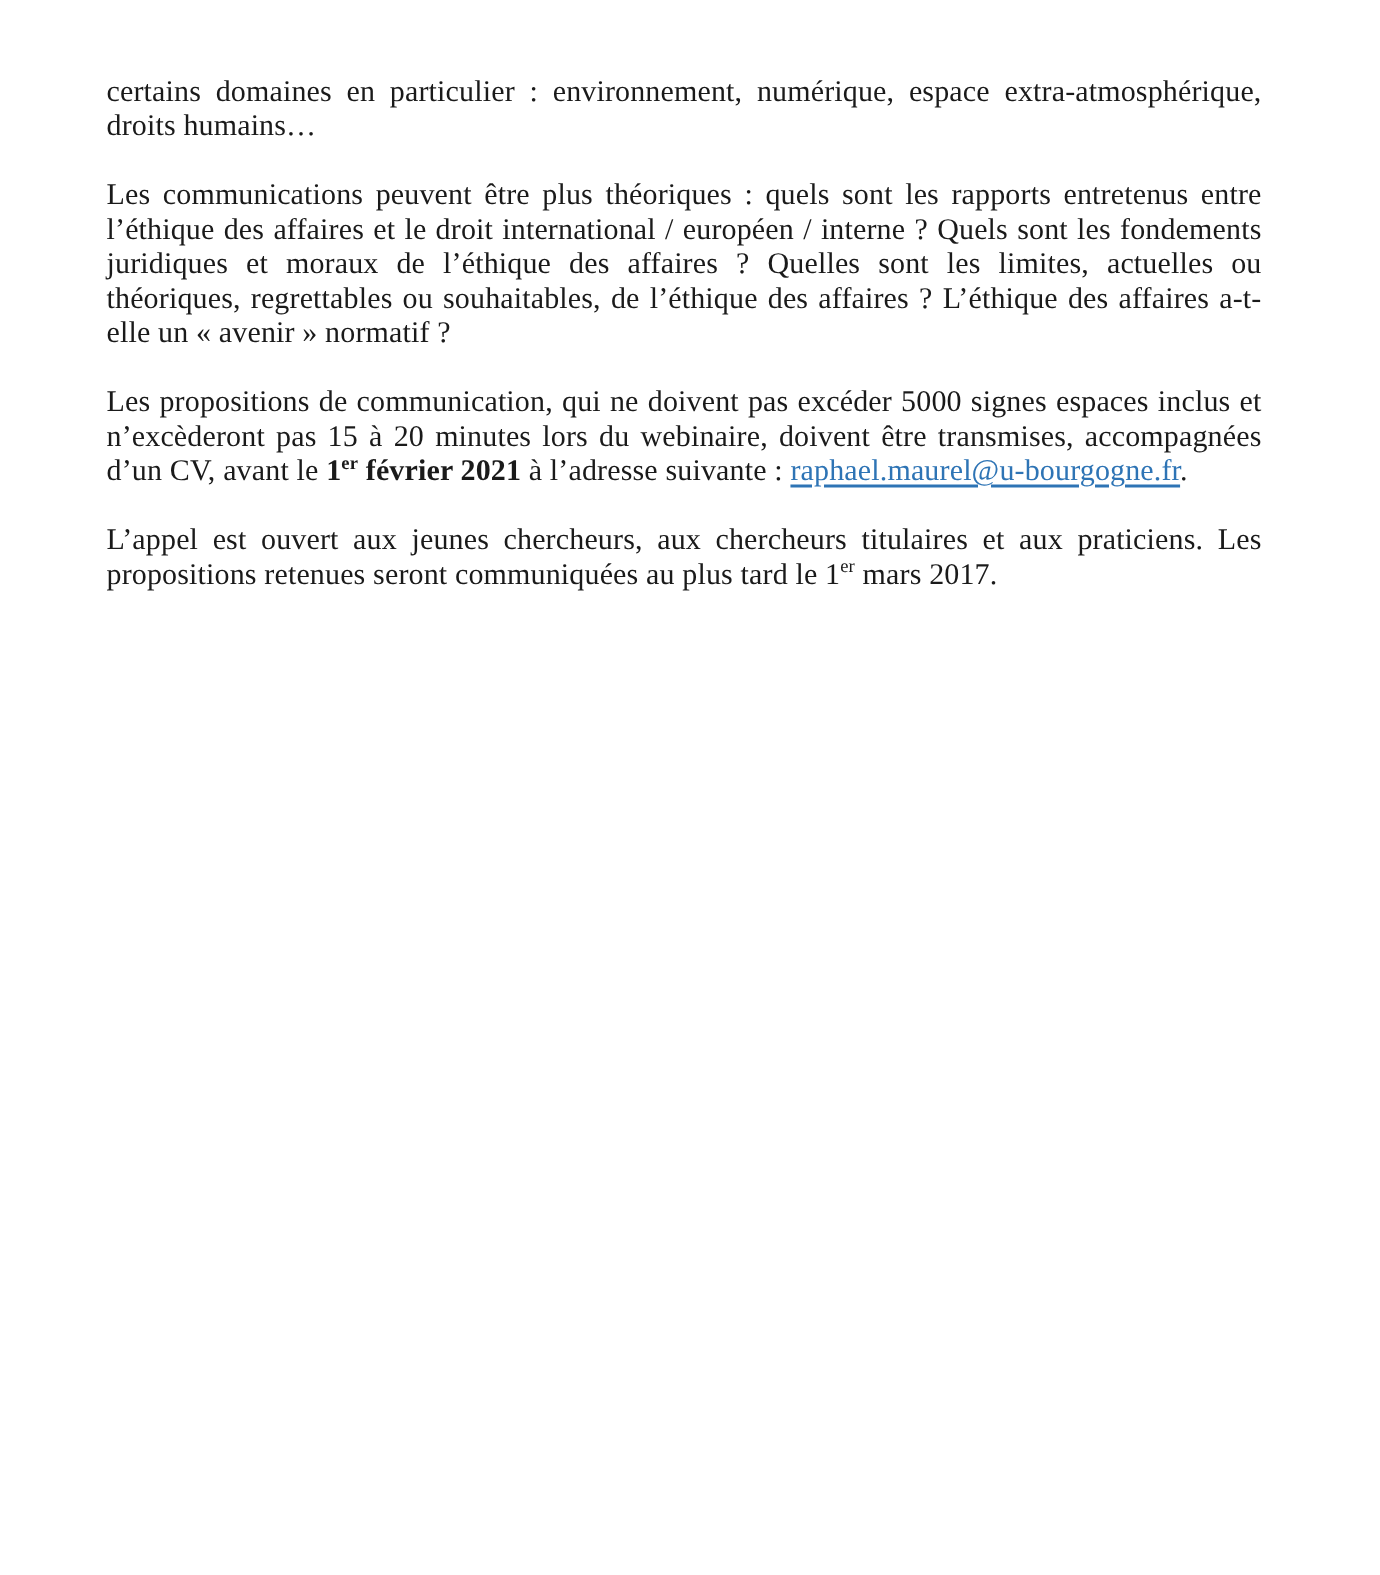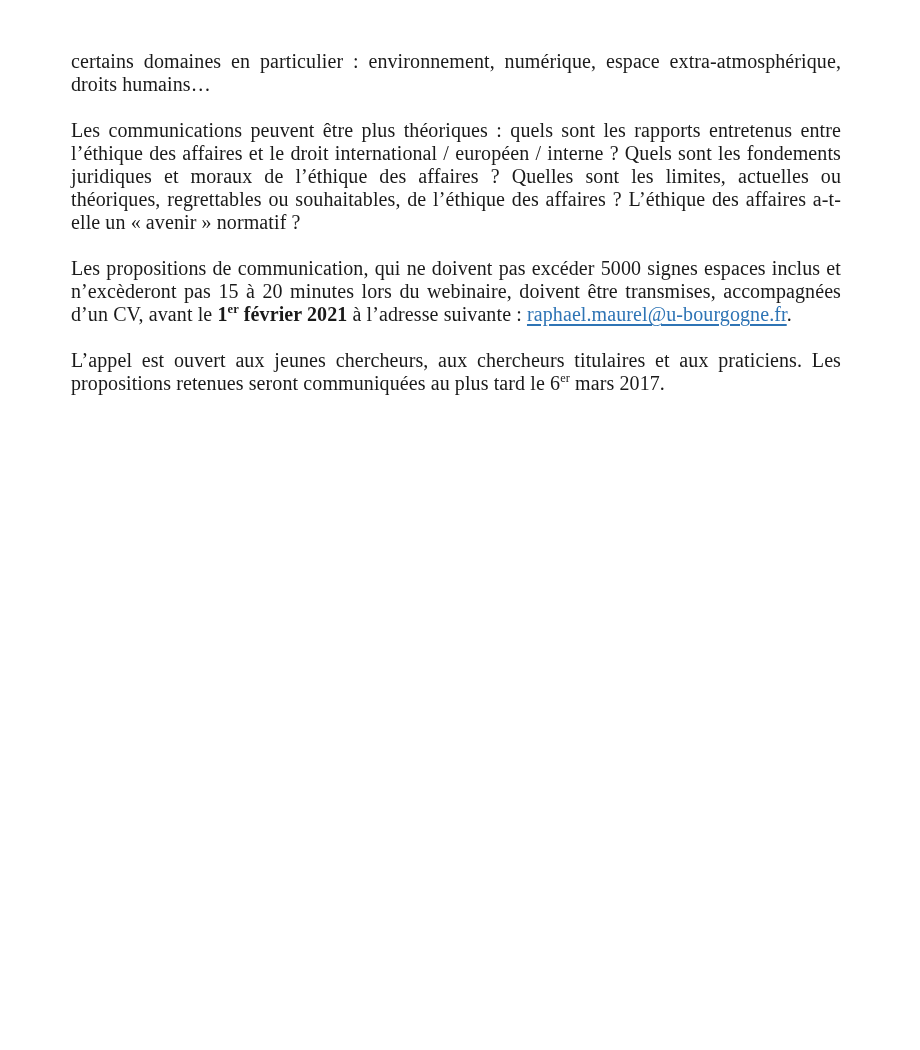--- a/index.html
+++ b/index.html
@@ -51,15 +51,15 @@
   }
 </style>
 </head>
 <body style="background: rgb(255, 255, 255);">
 
 <div class="page">
   <div class="doc-body">
       <p class="para" style="color: rgb(26, 26, 26);"><span class="seg-normal">certains domaines en particulier&nbsp;: environnement, numérique, espace extra-atmosphérique, droits humains…</span></p>
       <p class="para" style="color: rgb(26, 26, 26);"><span class="seg-normal">Les communications peuvent être plus théoriques&nbsp;: quels sont les rapports entretenus entre l’éthique des affaires et le droit international / européen / interne&nbsp;? Quels sont les fondements juridiques et moraux de l’éthique des affaires&nbsp;? Quelles sont les limites, actuelles ou théoriques, regrettables ou souhaitables, de l’éthique des affaires&nbsp;? L’éthique des affaires a-t-elle un «&nbsp;avenir&nbsp;» normatif&nbsp;?</span></p>
       <p class="para" style="color: rgb(26, 26, 26);"><span class="seg-normal">Les propositions de communication, qui ne doivent pas excéder 5000 signes espaces inclus et n’excèderont pas 15 à 20 minutes lors du webinaire, doivent être transmises, accompagnées d’un CV, avant le </span><span class="seg-bold">1</span><span class="seg-bold-sup">er</span><span class="seg-bold"> février 2021</span><span class="seg-normal"> à l’adresse suivante&nbsp;: </span><a class="seg-link" href="#">raphael.maurel@u-bourgogne.fr</a><span class="seg-normal">.</span></p>
-      <p class="para" style="color: rgb(26, 26, 26);"><span class="seg-normal">L’appel est ouvert aux jeunes chercheurs, aux chercheurs titulaires et aux praticiens. Les propositions retenues seront communiquées au plus tard le 6</span><span class="seg-sup">er</span><span class="seg-normal"> mars 2017.</span></p>
+      <p class="para" style="color: rgb(26, 26, 26);"><span class="seg-normal">L’appel est ouvert aux jeunes chercheurs, aux chercheurs titulaires et aux praticiens. Les propositions retenues seront communiquées au plus tard le 1</span><span class="seg-sup">er</span><span class="seg-normal"> mars 2017.</span></p>
     </div>
 </div>
 
 </body></html>

